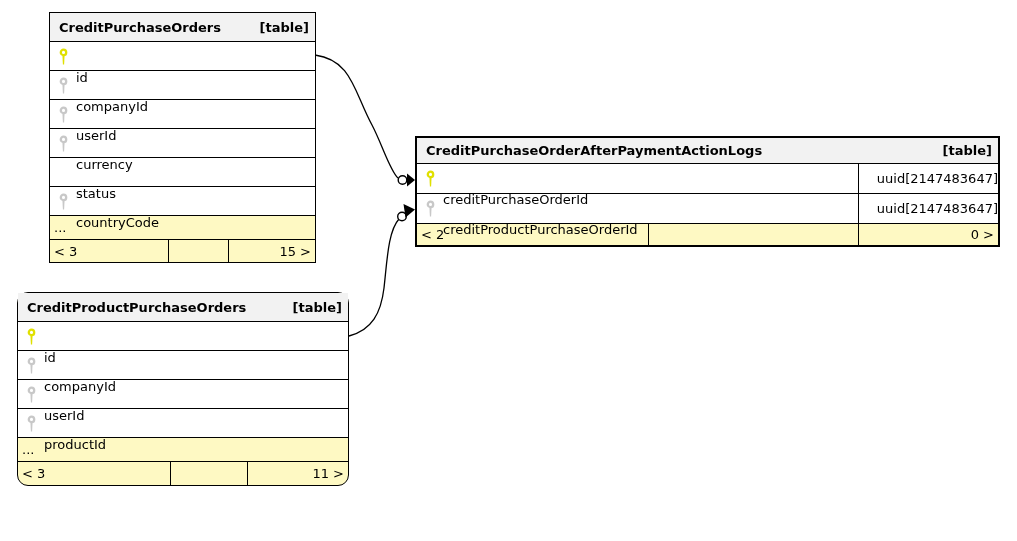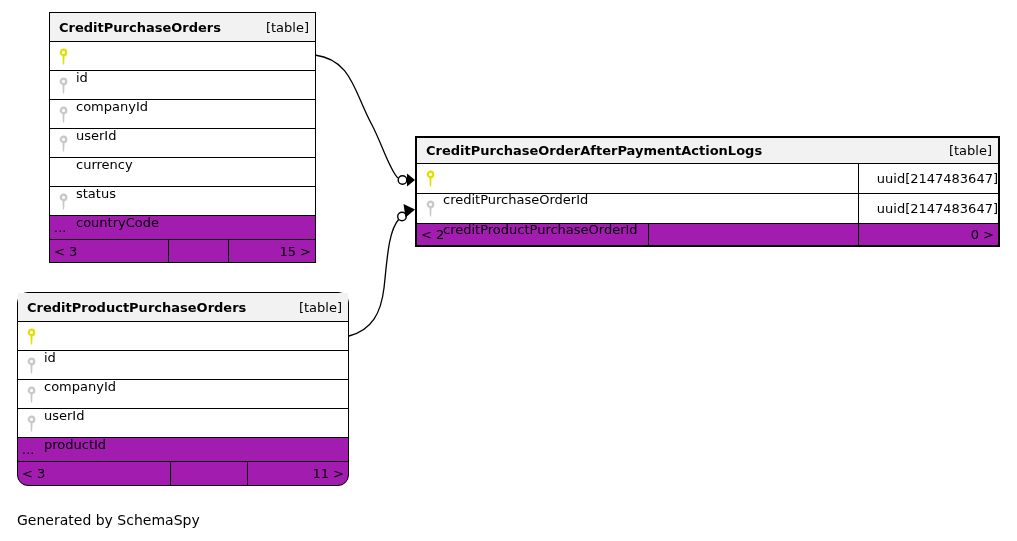--- a/index.html
+++ b/index.html
@@ -16,33 +16,33 @@
   }
   .canvas{
     position:relative;
     width:1017px;height:541px;
     background:#ffffff;
     overflow:hidden;
   }
   .connectors{position:absolute;left:0;top:0;z-index:1;}
   .dbtable{
     position:absolute;
-    background:#a21caf;
+    background:#fef9c3;
     border:1px solid var(--border);
     z-index:2;
     font-size:13px;
   }
   .dbtable.thick{border-width:2px;}
   .thead{
     display:flex;align-items:center;justify-content:space-between;
     background:var(--header-bg);
     padding:0 6px 0 9px;
   }
   .tname{font-weight:bold;white-space:nowrap;}
-  .tbadge{font-weight:normal;white-space:nowrap;margin-left:26px;}
+  .tbadge{font-weight:bold;white-space:nowrap;margin-left:26px;}
   .trow{
     display:flex;align-items:center;
     border-top:1px solid var(--border);
     background:#fff;
   }
   .kicon{
     width:26px;flex:0 0 26px;
     display:flex;align-items:center;justify-content:center;
   }
   .kicon svg{display:block;}
@@ -261,14 +261,13 @@
     <div class="ellipsisrow">
       <span>...</span>
     </div>
     <div class="tfoot">
       <span class="fcell left">&lt; 3</span>
       <span class="fcell mid"></span>
       <span class="fcell right">11 &gt;</span>
     </div>
   </div>
 
-  <div class="caption">Generated by SchemaSpy</div>
 </div>
 
 </body></html>

